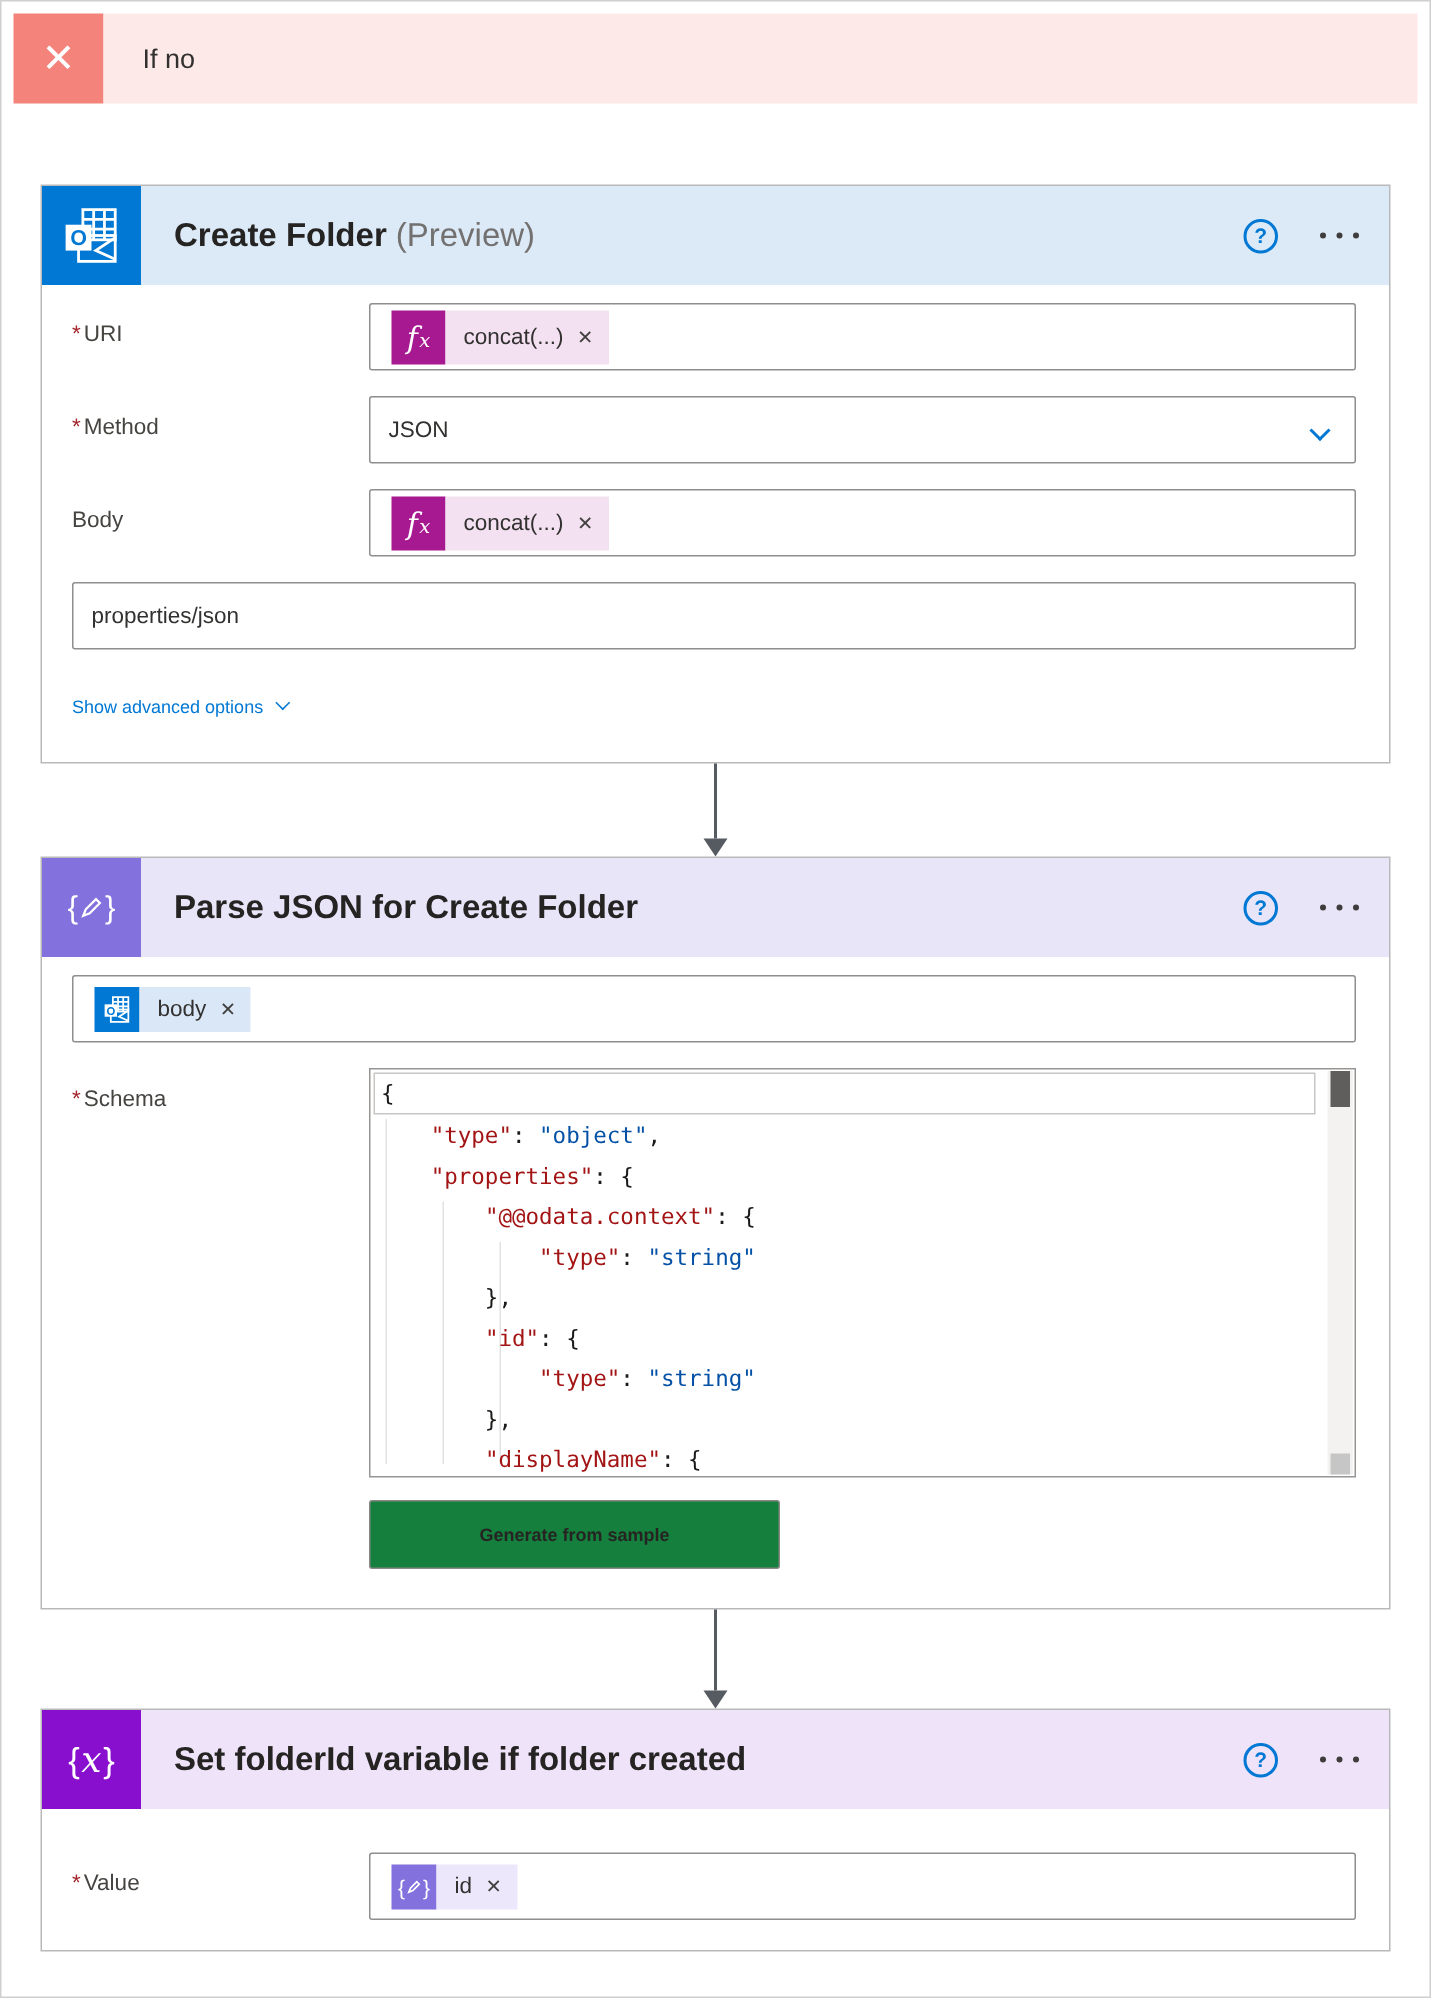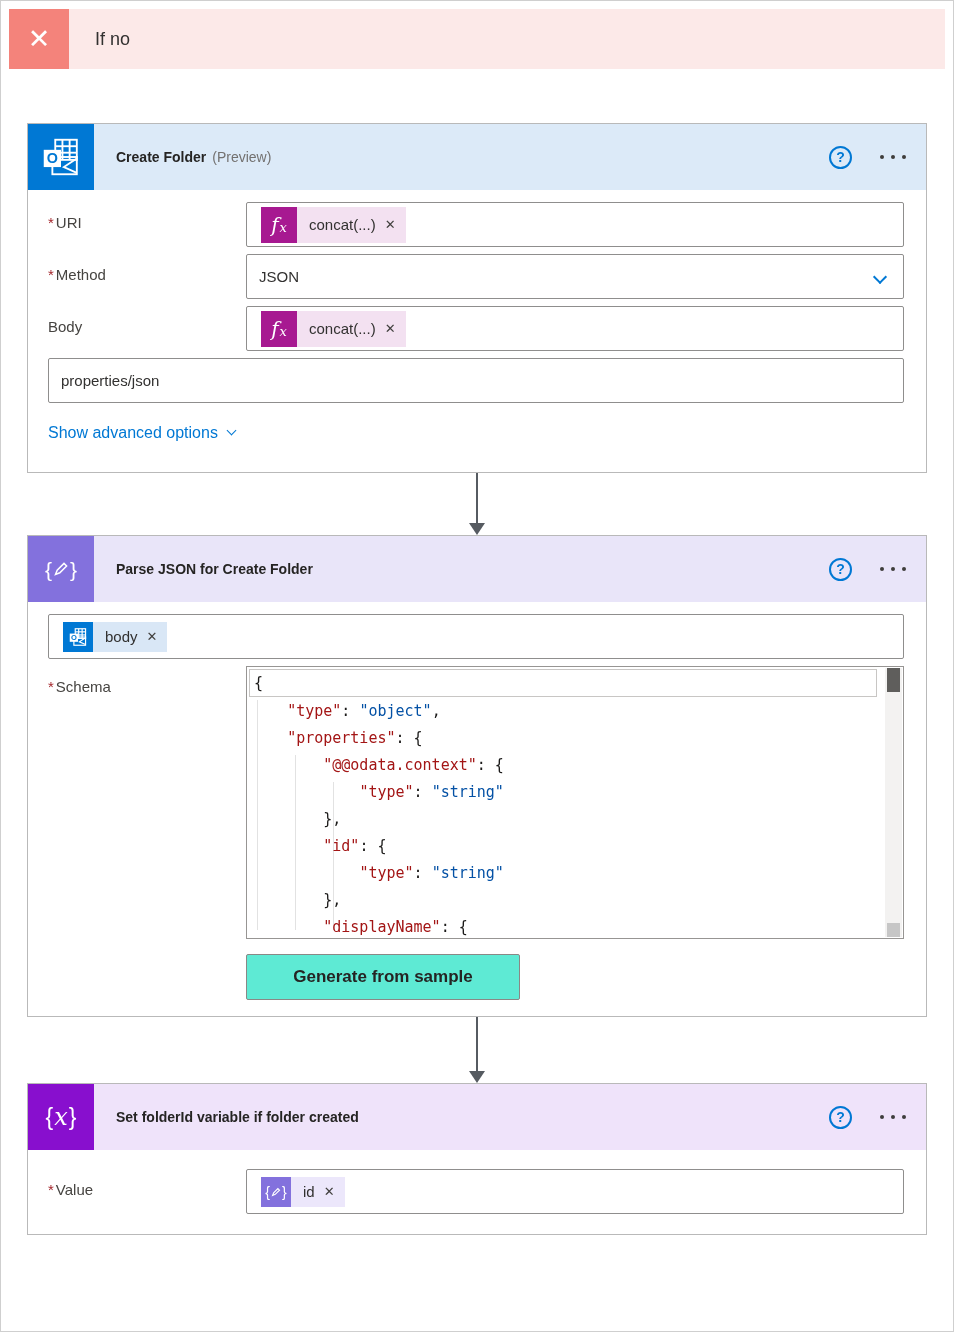--- a/index.html
+++ b/index.html
@@ -25,33 +25,33 @@
 
   
   .content { padding:0 26px; }
   .card { background:#fff; border:1px solid #b9b9b9; }
   .card-header { display:flex; align-items:stretch; height:66px; cursor:pointer; }
   .card-icon {
     width:66px; flex:0 0 66px; display:flex; align-items:center; justify-content:center;
     color:#fff;
   }
   .card-head-main { flex:1; display:flex; align-items:center; padding:0 18px 0 22px; }
-  .card-title { font-size:14px; font-weight:700; color:#252423; }
+  .card-title { font-size:22px; font-weight:700; color:#252423; }
   .card-title .suffix { font-weight:400; color:#737170; margin-left:6px; }
   .head-actions { margin-left:auto; display:flex; align-items:center; gap:26px; }
   .help-btn {
     width:23px; height:23px; border:2px solid var(--accent); border-radius:50%;
     color:var(--accent); font-size:14px; font-weight:700; display:flex; align-items:center;
     justify-content:center; cursor:pointer; background:#fff0;
   }
   .more-btn { display:flex; gap:7px; align-items:center; cursor:pointer; padding:6px 2px; }
   .more-btn i { width:4px; height:4px; border-radius:50%; background:#3e3d3b; }
 
   .card-body { padding:12px 22px 16px 20px; }
-  .row { display:flex; margin-bottom:7px; }
+  .row { display:flex; margin-bottom:17px; }
   .row-label { width:198px; flex:0 0 198px; padding-top:12px; font-size:15px; color:#464441; }
   .req { color:#a4262c; margin-right:2px; }
   .row-input {
     flex:1; min-height:45px; border:1px solid #8f8e8d; background:#fff; border-radius:2px;
     display:flex; align-items:center; padding:0 12px; font-size:15px; color:#323130;
     position:relative; cursor:text;
   }
 
   
   .token { display:flex; align-items:center; height:36px; margin-left:2px; cursor:pointer; }
@@ -86,21 +86,21 @@
 
   
   .chev { width:10px; height:10px; border-right:2px solid; border-bottom:2px solid;
           transform:rotate(45deg); display:inline-block; margin-top:-5px; }
   .chev.blue { border-color:var(--accent); }
   .chev.gray { border-color:#5f5e5c; }
   .chev.link { width:7px; height:7px; border-width:1.6px; margin-left:10px; }
   .input-chev { position:absolute; right:18px; top:50%; }
 
   .adv-link {
-    display:inline-flex; align-items:center; color:var(--accent); font-size:16px;
+    display:inline-flex; align-items:center; color:var(--accent); font-size:12px;
     margin:14px 0 14px 0; cursor:pointer;
   }
 
   
   .flow-arrow { display:flex; flex-direction:column; align-items:center; }
   .flow-arrow .stem { width:2px; background:var(--arrow-gray); }
   .flow-arrow .head {
     width:0; height:0; border-left:8px solid transparent; border-right:8px solid transparent;
     border-top:12px solid var(--arrow-gray);
   }
@@ -117,22 +117,22 @@
   }
   .seg-key { color:var(--code-key); }
   .seg-val { color:var(--code-val); }
   .seg-plain { color:#1b1a19; }
   .indent-guide { position:absolute; width:1px; background:#e2e2e2; top:33px; bottom:8px; }
   .vscroll { position:absolute; top:1px; bottom:1px; right:1px; width:17px; background:#f3f2f1; }
   .vthumb { position:absolute; top:0; left:2px; right:2px; height:24px; background:#5f5e5c; cursor:pointer; }
   .vbottom { position:absolute; bottom:0; left:2px; right:2px; height:14px; background:#c6c6c6; }
 
   .gen-btn {
-    margin:15px 0 0 198px; width:274px; height:46px; background:#5eead4;
-    border:1px solid #8a8886; border-radius:2px; font-size:17px; font-weight:700;
+    margin:15px 0 10px 198px; width:274px; height:46px; background:#15803d;
+    border:1px solid #8a8886; border-radius:2px; font-size:12px; font-weight:700;
     color:#252423; cursor:pointer; font-family:"Liberation Sans", sans-serif;
   }
 
   
   .pencil { display:block; }
 </style>
 </head>
 <body>
 
 <div class="page">

